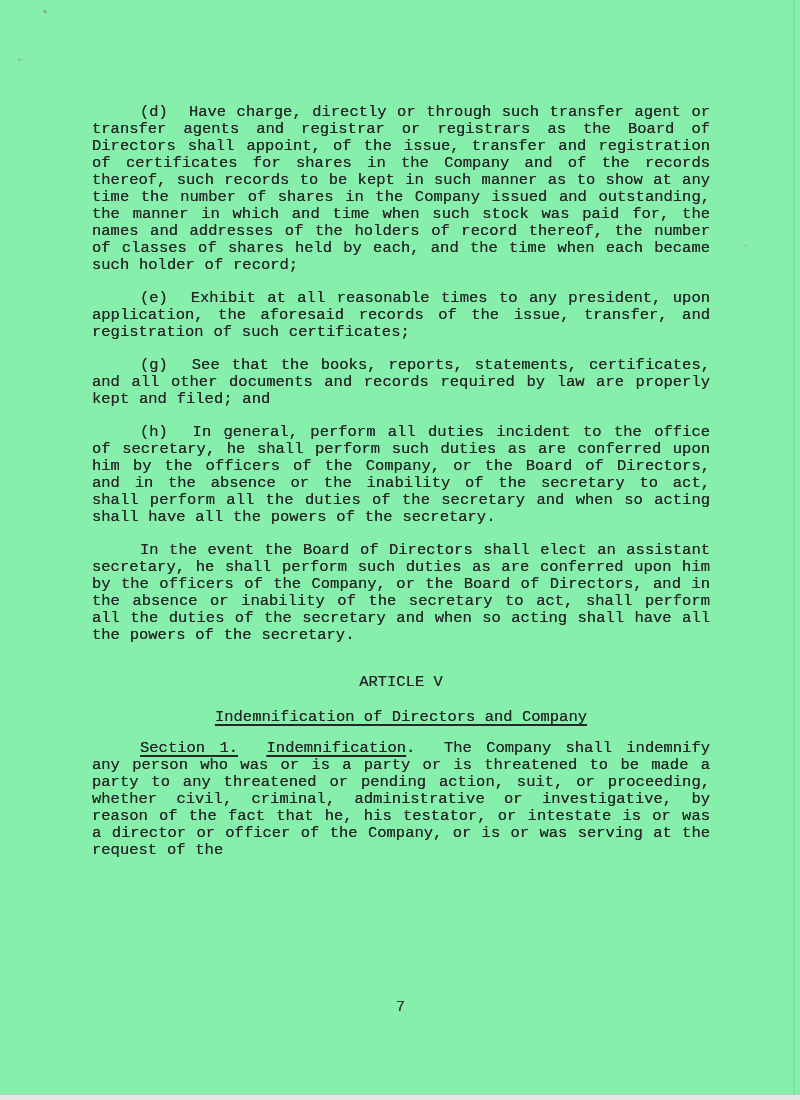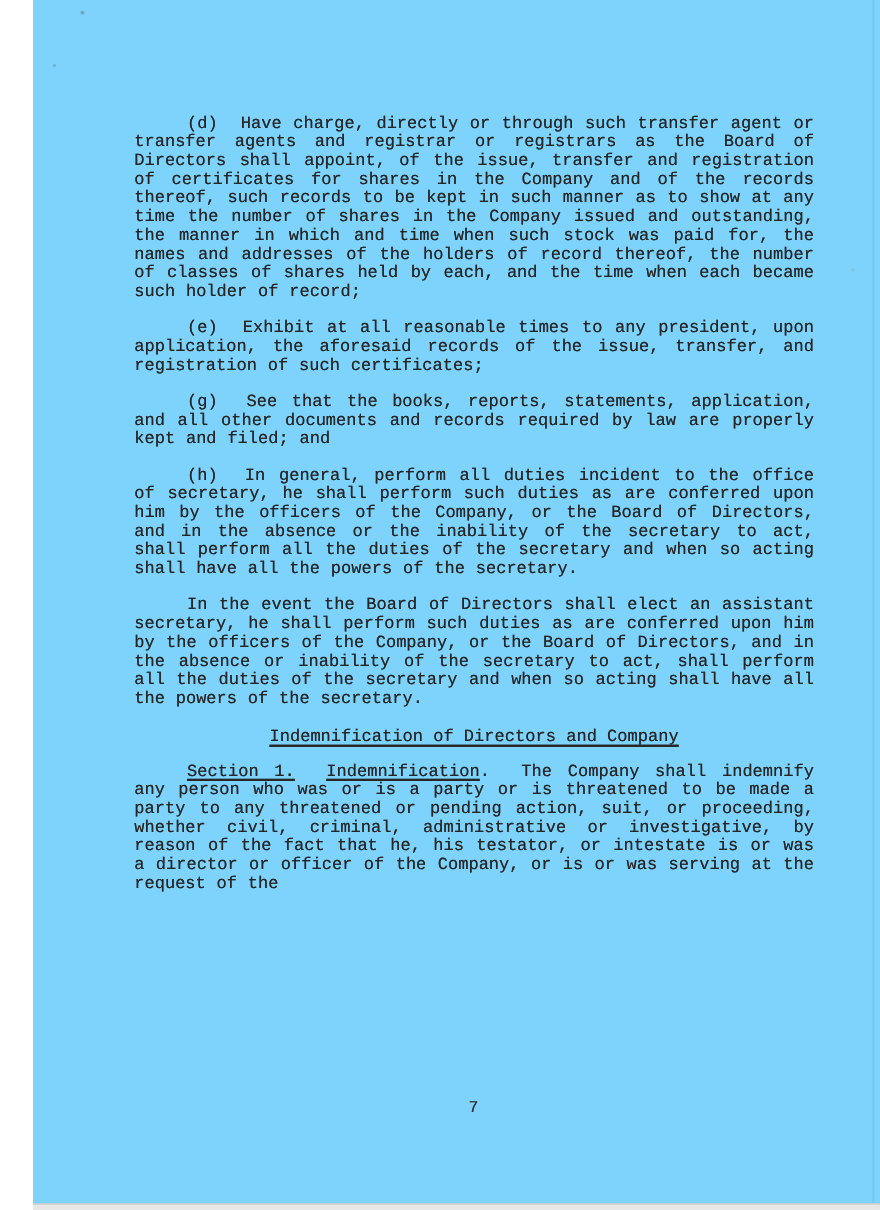--- a/index.html
+++ b/index.html
@@ -11,22 +11,21 @@
       width: 800px;
       height: 1100px;
       position: relative;
       background: #ffffff;
       overflow: hidden;
       font-family: "Liberation Mono", "DejaVu Sans Mono", monospace;
     }
     .page {
       position: absolute;
       inset: 0;
-      background: #7dd3fc;
-      margin-left: 30px;
+      background: #86efac;
     }
     .content {
       position: absolute;
       left: 92px;
       top: 104px;
       width: 618px;
       color: #262626;
       font-size: 15.5px;
       line-height: 17px;
     }
@@ -120,26 +119,27 @@
   <div class="right-scan-edge"></div>
   <div class="bottom-scan-edge"></div>
 
   <div class="content">
 
     <p class="body-para">(d)  Have charge, directly or through such transfer agent or transfer agents and registrar or registrars as the Board of Directors shall appoint, of the issue, transfer and registration of certificates for shares in the Company and of the records thereof, such records to be kept in such manner as to show at any time the number of shares in the Company issued and outstanding, the manner in which and time when such stock was paid for, the names and addresses of the holders of record thereof, the number of classes of shares held by each, and the time when each became such holder of record;</p>
 
     <p class="body-para">(e)  Exhibit at all reasonable times to any president, upon application, the aforesaid records of the issue, transfer, and registration of such certificates;</p>
 
 
-    <p class="body-para">(g)  See that the books, reports, statements, application, and all other documents and records required by law are properly kept and filed; and</p>
+    <p class="body-para">(g)  See that the books, reports, statements, certificates, and all other documents and records required by law are properly kept and filed; and</p>
 
     <p class="body-para">(h)  In general, perform all duties incident to the office of secretary, he shall perform such duties as are conferred upon him by the officers of the Company, or the Board of Directors, and in the absence or the inability of the secretary to act, shall perform all the duties of the secretary and when so acting shall have all the powers of the secretary.</p>
 
     <p class="body-para">In the event the Board of Directors shall elect an assistant secretary, he shall perform such duties as are conferred upon him by the officers of the Company, or the Board of Directors, and in the absence or inability of the secretary to act, shall perform all the duties of the secretary and when so acting shall have all the powers of the secretary.</p>
 
+    <div class="heading article-heading">ARTICLE V</div>
 
     <div class="heading section-heading">Indemnification of Directors and Company</div>
 
     <p class="body-para section-para"><span class="u">Section 1.</span><span>  </span><span class="u">Indemnification</span><span>.  The Company shall indemnify any person who was or is a party or is threatened to be made a party to any threatened or pending action, suit, or proceeding, whether civil, criminal, administrative or investigative, by reason of the fact that he, his testator, or intestate is or was a director or officer of the Company, or is or was serving at the request of the</span></p>
 
   </div>
 
   <div class="page-number">7</div>
 
 </div>

